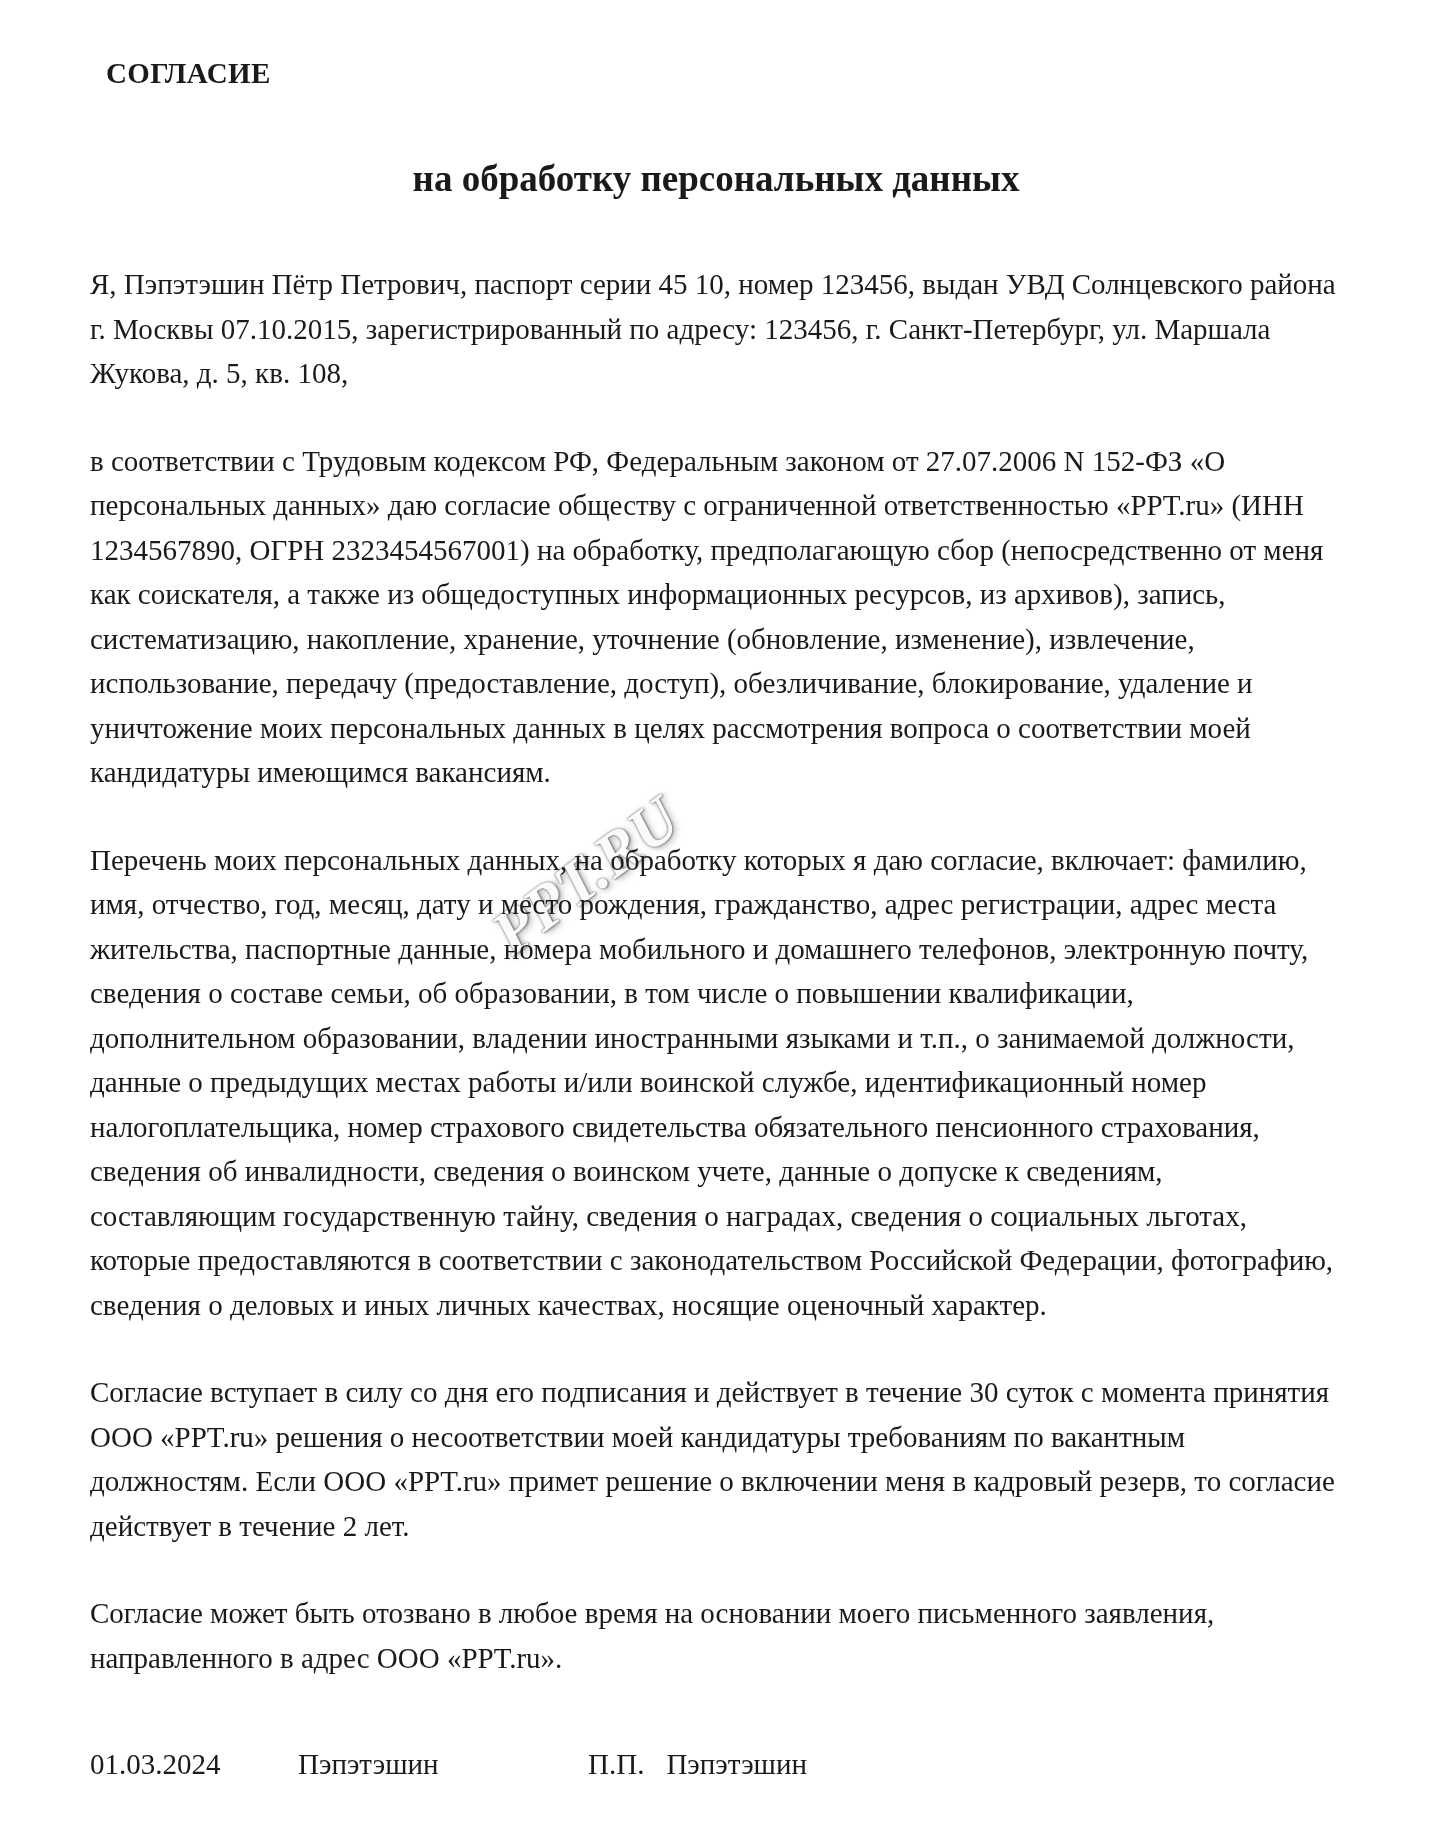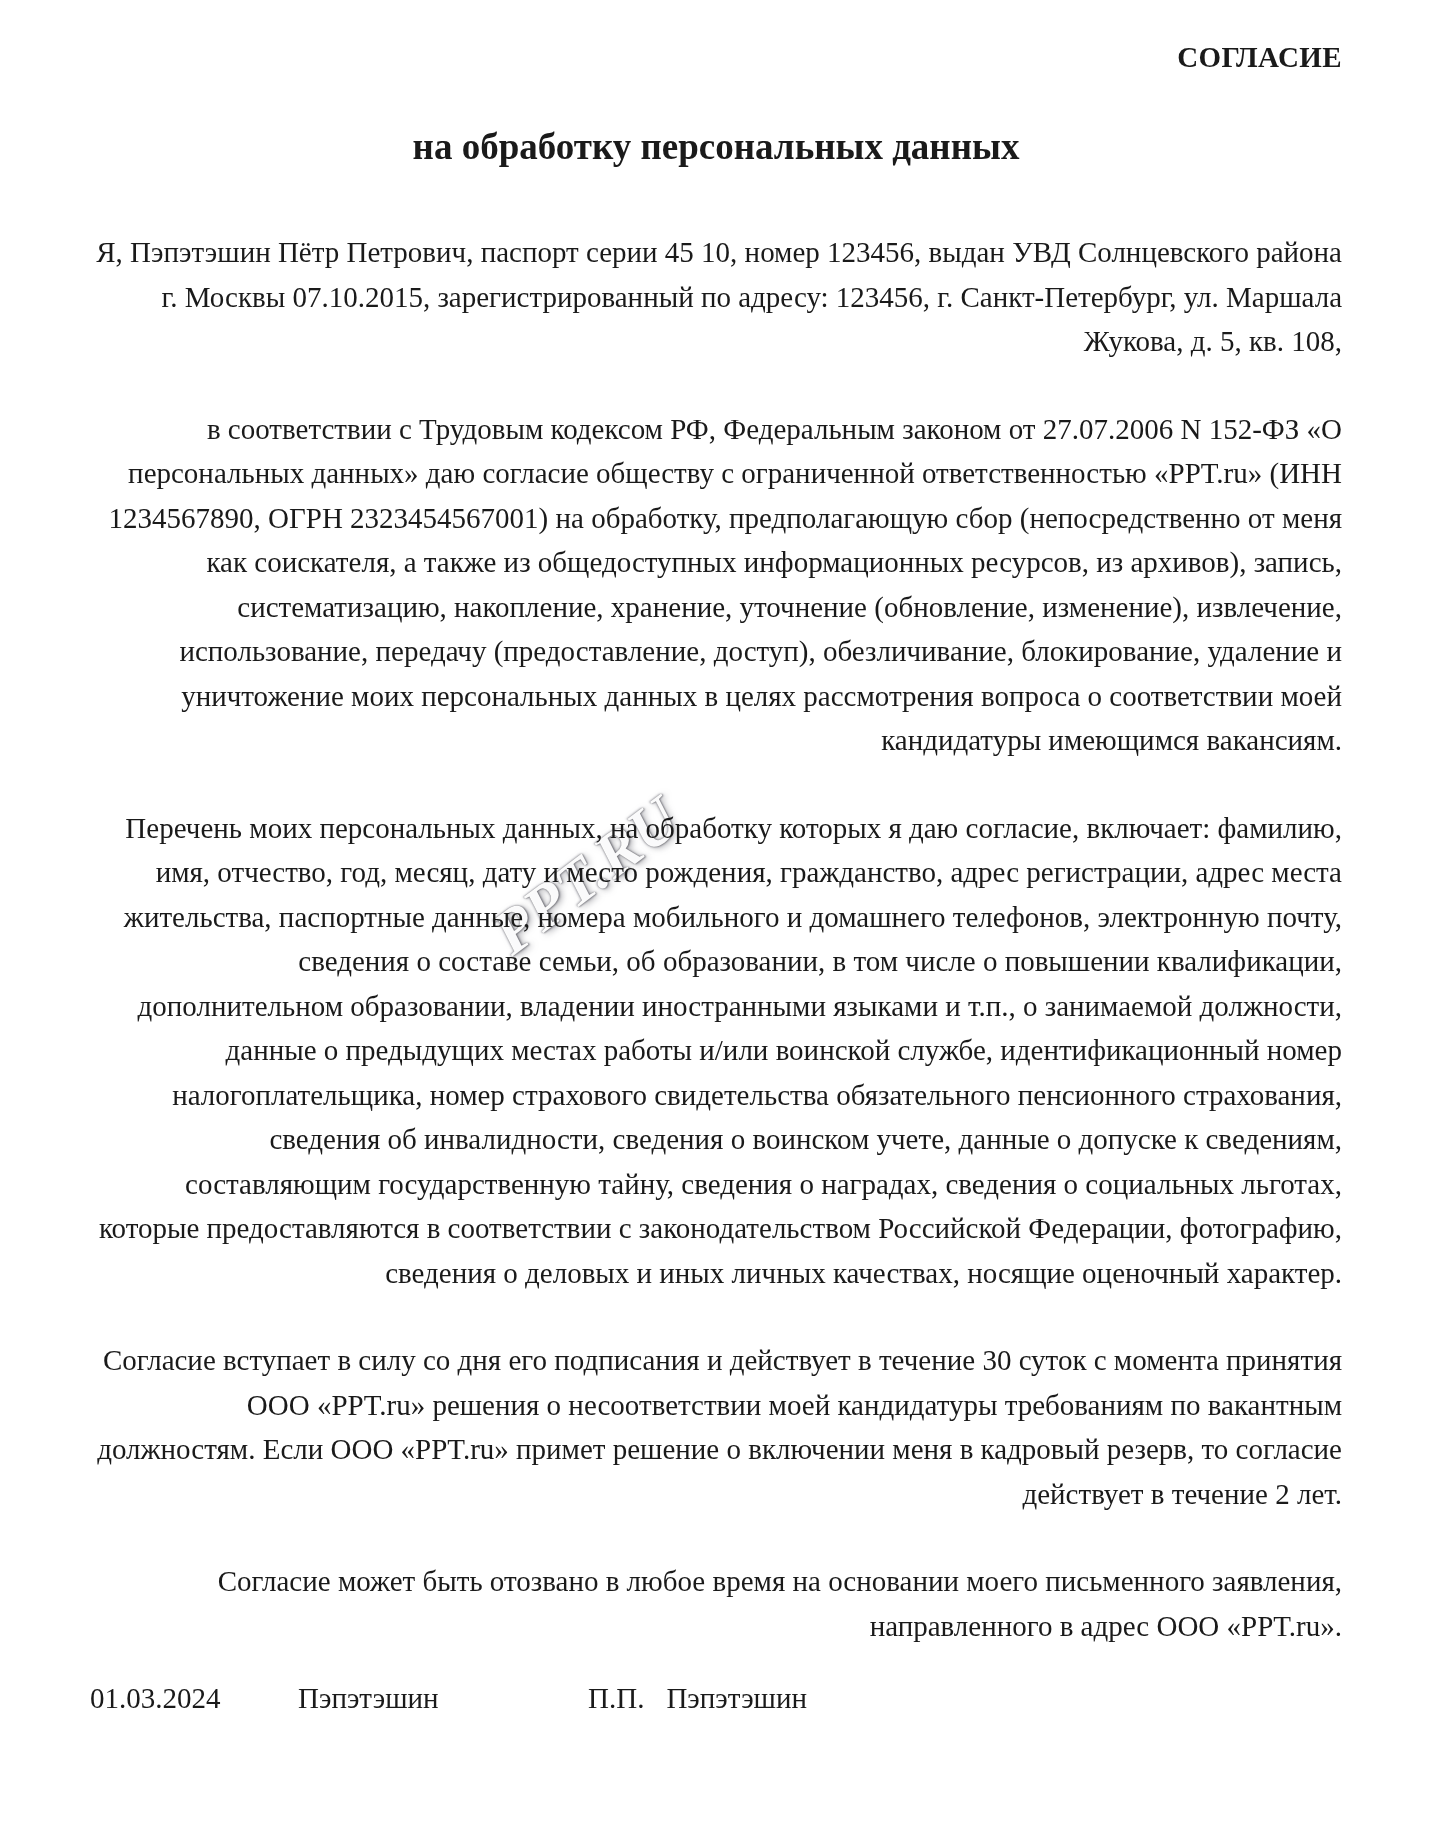--- a/index.html
+++ b/index.html
@@ -25,59 +25,59 @@
   }
 
   .content {
     position: relative;
     z-index: 2;
     padding: 34px 103px 0 90px;
     box-sizing: border-box;
   }
 
   .doc-title {
-    text-align: right;
+    text-align: left;
     font-size: 29px;
     line-height: 1.2;
     letter-spacing: 0.4px;
-    margin: 0;
+    margin: 16px;
     padding-top: 6px;
   }
 
   .doc-subtitle {
     text-align: center;
     font-size: 37px;
     line-height: 1.2;
     margin: 0;
     padding-top: 50px;
   }
 
   .para {
     font-size: 29px;
     line-height: 44.5px;
     margin: 0;
-    text-align: right;
+    text-align: left;
     white-space: normal;
   }
 
   .para + .para {
     margin-top: 43px;
   }
 
   .para-first {
     margin-top: 61px;
   }
 
   
   .signature-row {
     display: flex;
     align-items: baseline;
     font-size: 29px;
     line-height: 40px;
-    margin-top: 30px;
+    margin-top: 64px;
   }
 
   .sig-date {
     width: 208px;
     flex: 0 0 auto;
   }
 
   .sig-sign {
     width: 290px;
     flex: 0 0 auto;

